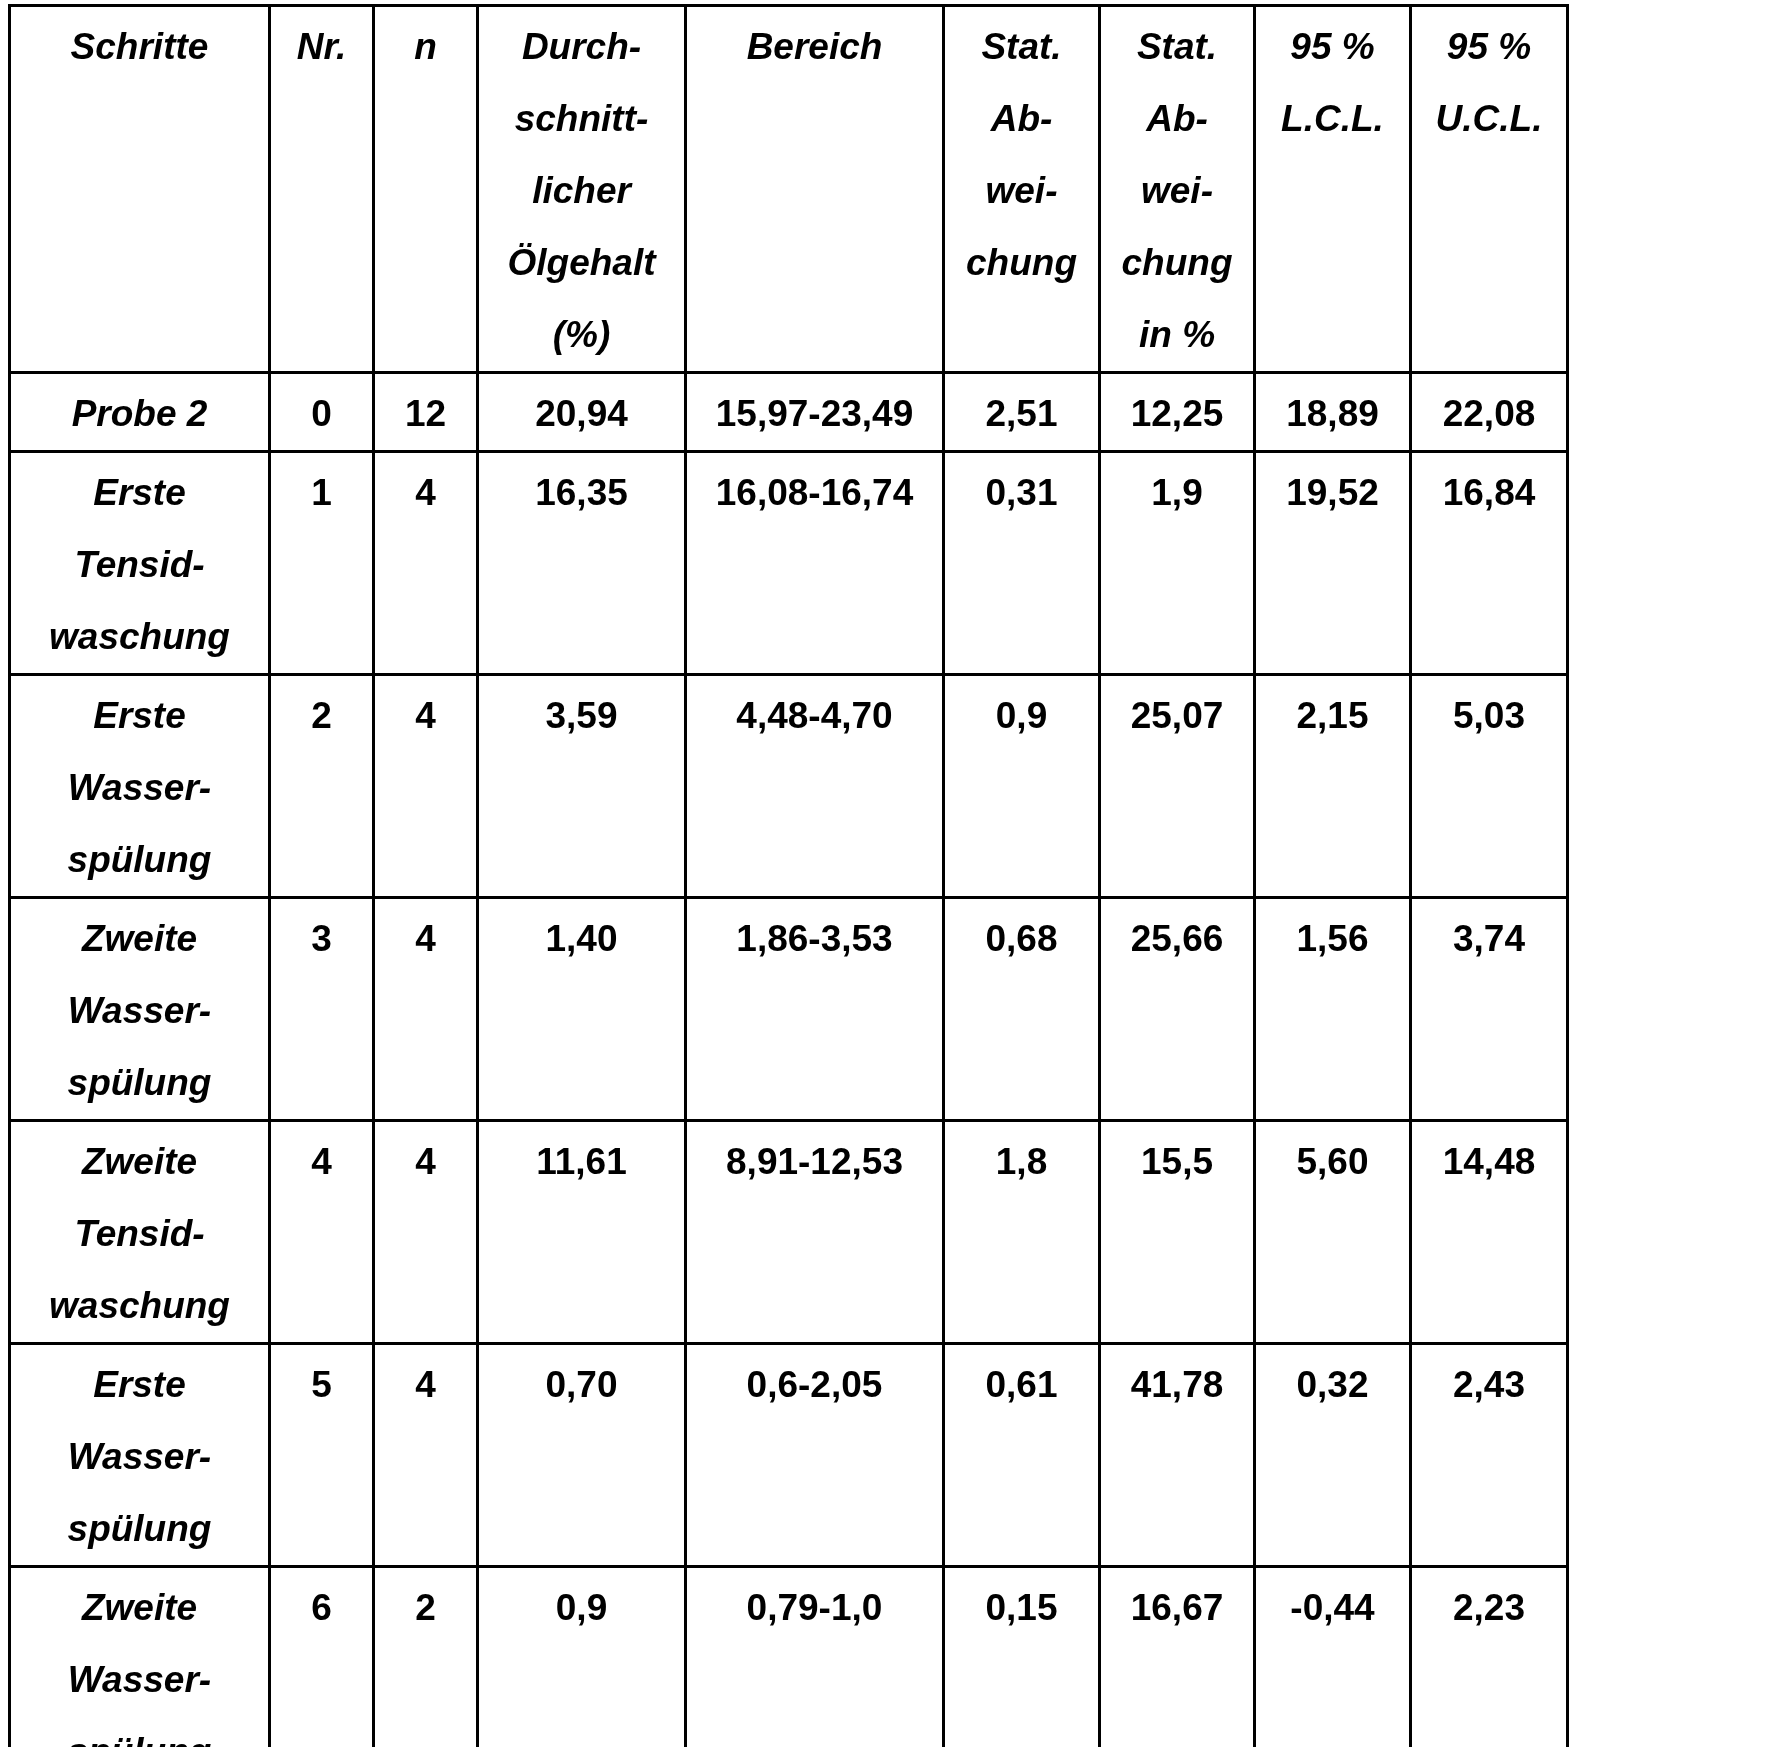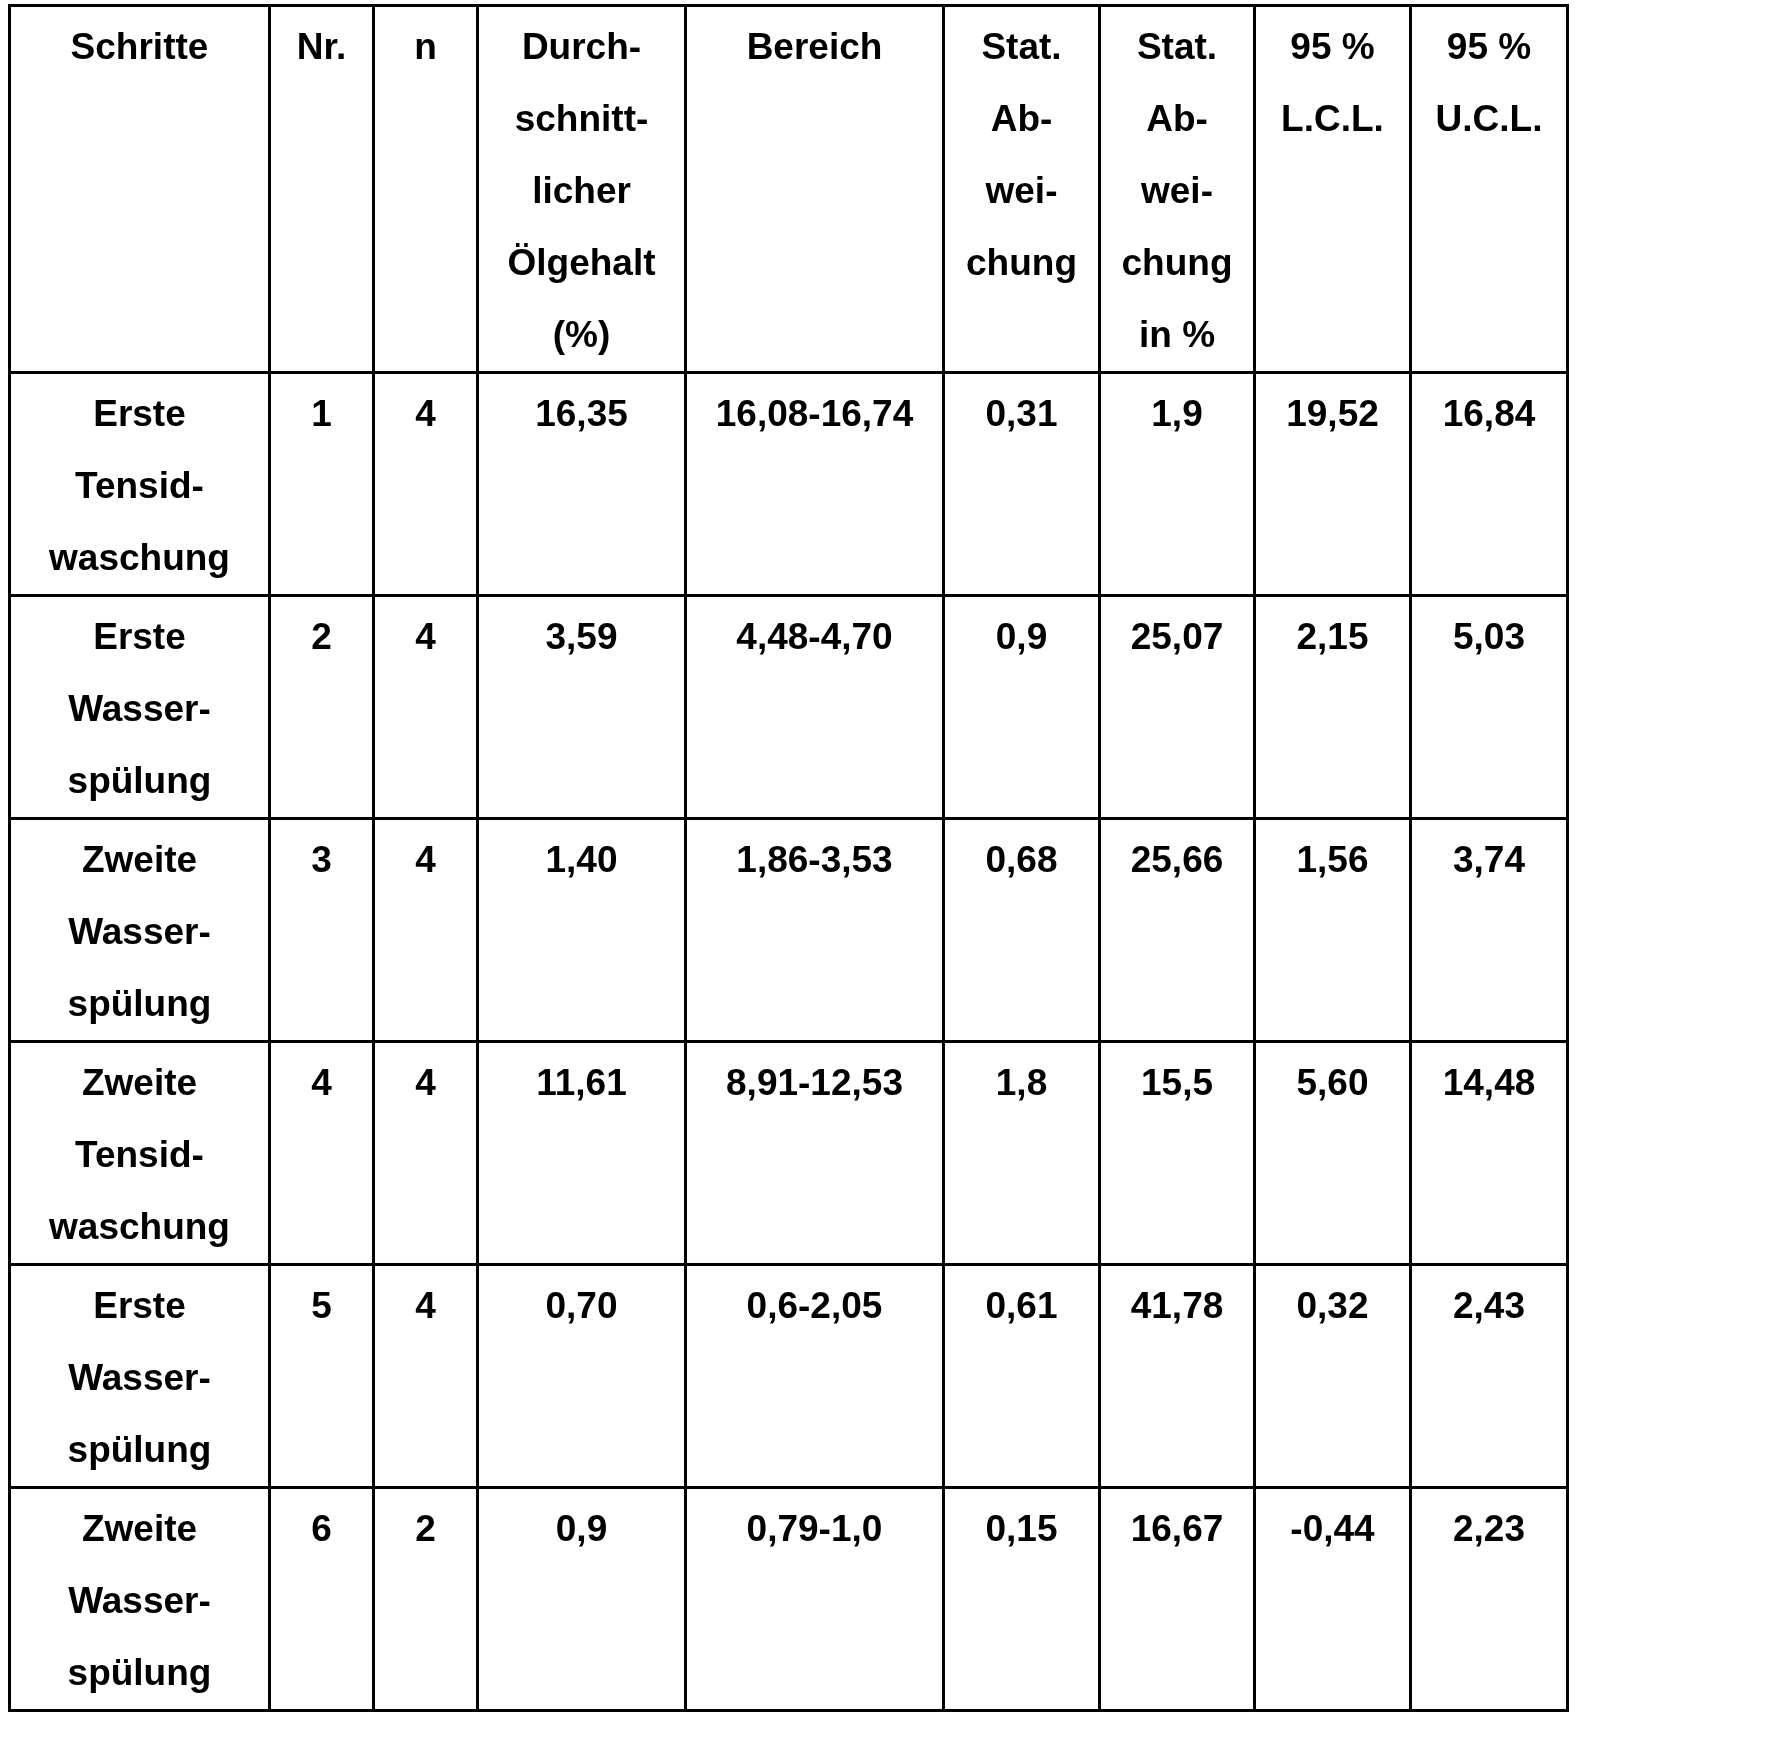--- a/index.html
+++ b/index.html
@@ -17,21 +17,21 @@
       border: 3px solid #000;
       vertical-align: top;
       text-align: center;
       padding: 4px 4px 0 4px;
       line-height: 72px;
       font-weight: bold;
     }
     .hdr-row th { height: 356px; }
     .r0 td { height: 64px; }
     .r td { height: 210px; text-align: center; }
-    .cell-line { display: block; }
+    .cell-line { display: block; font-style: italic; }
   </style>
 </head>
 <body>
 
 <table>
   <colgroup>
     <col style="width:260px">
     <col style="width:104px">
     <col style="width:104px">
     <col style="width:208px">
@@ -79,20 +79,33 @@
         <span class="cell-line">95 %</span>
         <span class="cell-line">L.C.L.</span>
       </th>
       <th>
         <span class="cell-line">95 %</span>
         <span class="cell-line">U.C.L.</span>
       </th>
     </tr>
   </thead>
   <tbody>
+    <tr class="r0">
+      <td>
+          <span class="cell-line">Probe 2</span>
+        </td>
+      <td>0</td>
+      <td>12</td>
+      <td>20,94</td>
+      <td>15,97-23,49</td>
+      <td>2,51</td>
+      <td>12,25</td>
+      <td>18,89</td>
+      <td>22,08</td>
+    </tr>
     <tr class="r">
       <td>
         <span class="cell-line">Erste</span>
         <span class="cell-line">Tensid-</span>
         <span class="cell-line">waschung</span>
       </td>
       <td>1</td>
       <td>4</td>
       <td>16,35</td>
       <td>16,08-16,74</td>

